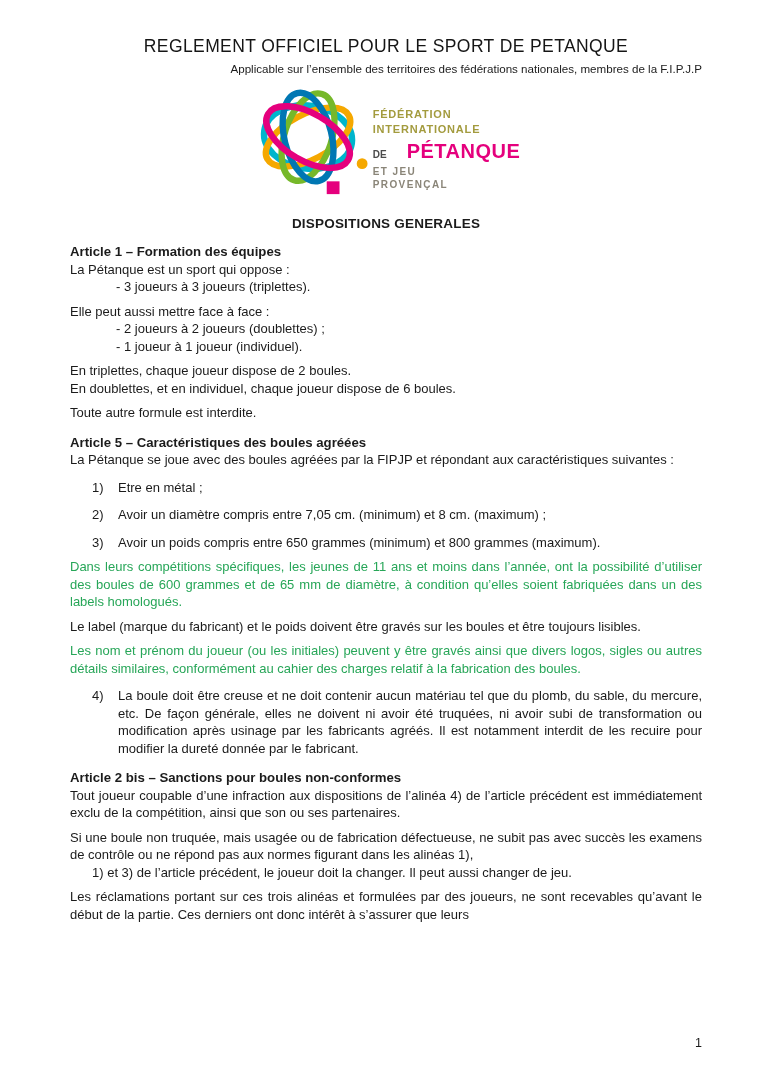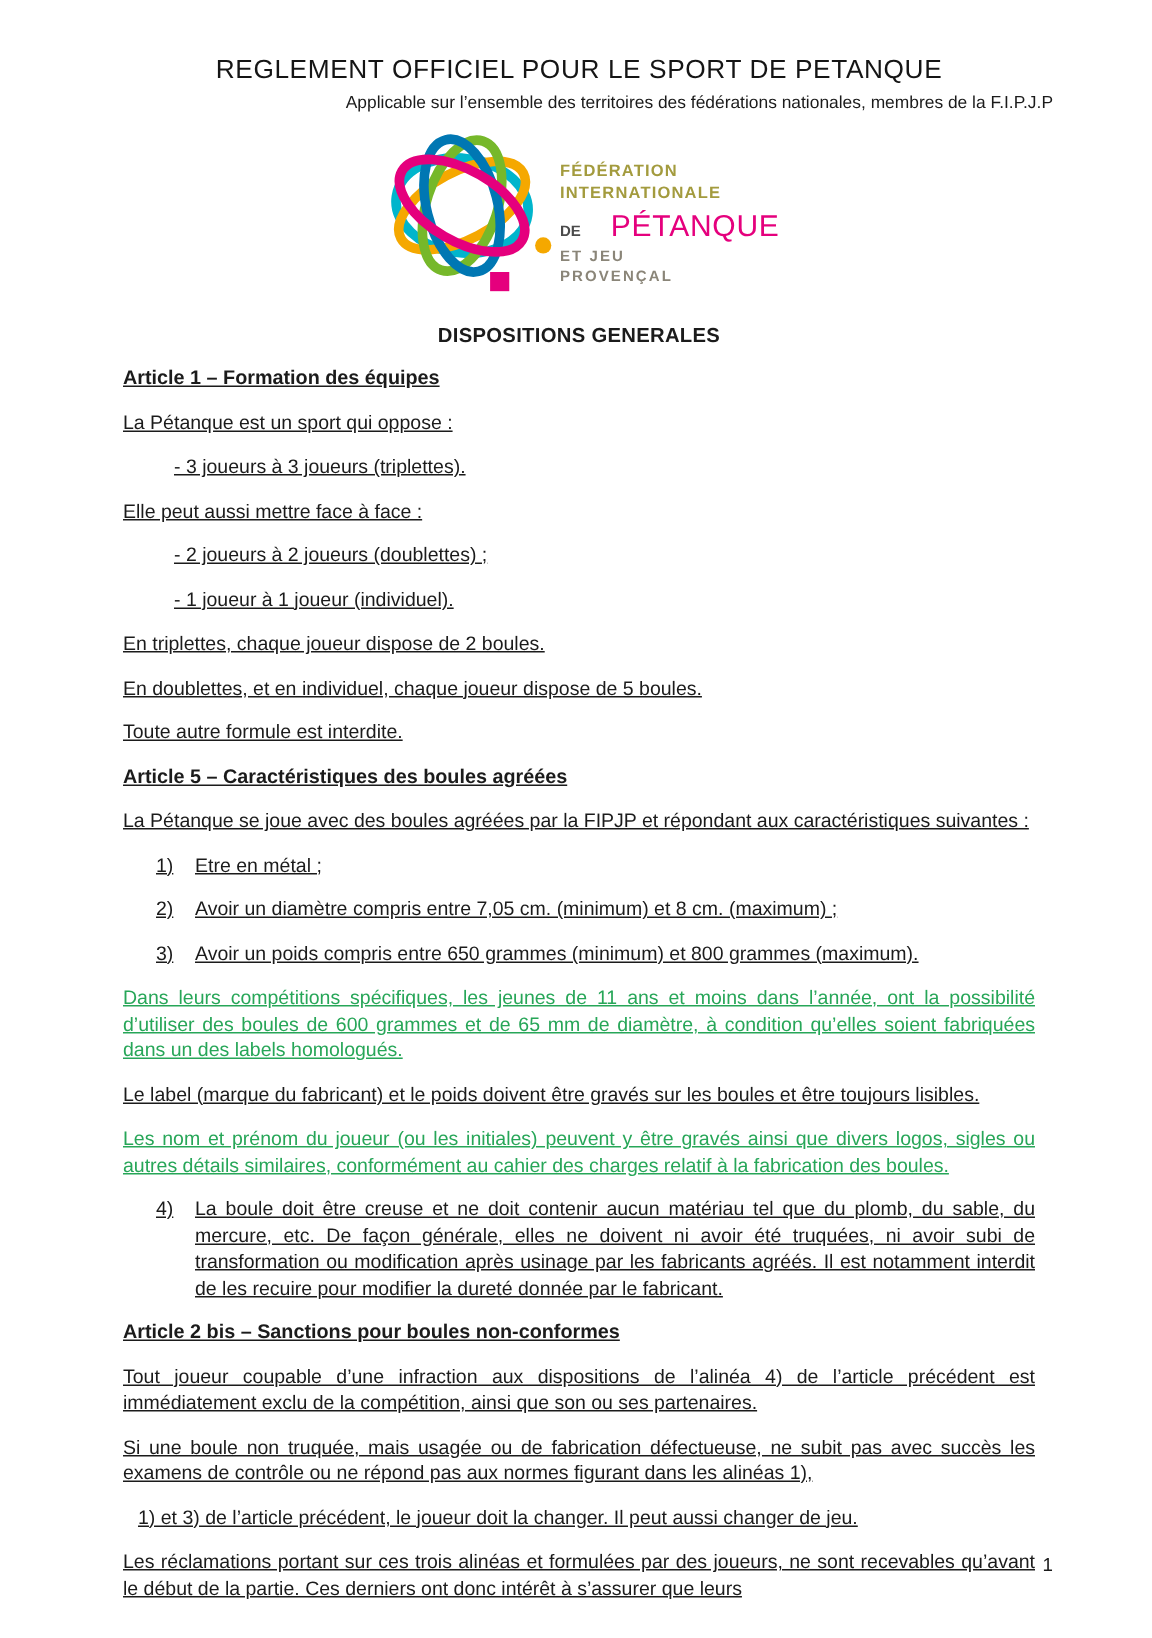--- a/index.html
+++ b/index.html
@@ -22,27 +22,27 @@
   .s-green   { stroke: var(--brand_green,   #76b82a); }
   .s-blue    { stroke: var(--brand_blue,    #0077b3); }
   .s-teal    { stroke: var(--brand_teal,    #00b5cc); }
   .f-magenta { fill: var(--brand_magenta, #e5007d); }
   .f-yellow  { fill: var(--brand_yellow,  #f5a800); }
 
   .logo-text { display: flex; flex-direction: column; line-height: 1.3; padding-top: 14px; }
   .logo-fed { font-size: 11px; letter-spacing: .8px; font-weight: 700; color: var(--logo_olive, #a39b3e); }
   .logo-pet-row { display: flex; align-items: baseline; gap: 20px; margin: 2px 0 1px 0; }
   .logo-de { font-size: 10px; font-weight: 700; color: #4b4b4b; }
-  .logo-petanque { font-size: 20px; font-weight: 400; letter-spacing: .5px; color: var(--brand_magenta, #e5007d); }
+  .logo-petanque { font-size: 20px; font-weight: 700; letter-spacing: .5px; color: var(--brand_magenta, #e5007d); }
   .logo-sub { font-size: 10px; letter-spacing: 1.4px; font-weight: 700; color: var(--logo_gray, #8a8578); }
 
   .section-heading { text-align: center; font-weight: 700; font-size: 13.5px; margin-top: 15px; letter-spacing: .2px; }
 
   .content { margin-top: 12px; font-size: 13px; line-height: 17.5px; }
-  .blk { margin: 12px; text-decoration: underline; }
+  .blk { margin: 0; }
   .blk.heading { margin-top: 12px; font-weight: 700; font-size: 13.2px; }
   .blk.para { margin-top: 7px; }
   .blk.line { margin-top: 0; }
   .blk.indent { margin-left: 46px; }
   .blk.numbered { display: flex; margin-top: 10px; }
   .blk.numbered .num { flex: 0 0 26px; margin-left: 22px; }
   .blk.numbered .ntext { flex: 1; }
   .blk.green { margin-top: 7px; text-align: justify; color: var(--green_text, #27a658); }
   .blk.line-indent { margin-left: 22px; }
   .justify { text-align: justify; }
@@ -85,21 +85,21 @@
     <div class="section-heading">DISPOSITIONS GENERALES</div>
 
     <div class="content">
         <div class="blk heading">Article 1 – Formation des équipes</div>
         <div class="blk line">La Pétanque est un sport qui oppose :</div>
         <div class="blk indent">- 3 joueurs à 3 joueurs (triplettes).</div>
         <div class="blk para">Elle peut aussi mettre face à face :</div>
         <div class="blk indent">- 2 joueurs à 2 joueurs (doublettes) ;</div>
         <div class="blk indent">- 1 joueur à 1 joueur (individuel).</div>
         <div class="blk para">En triplettes, chaque joueur dispose de 2 boules.</div>
-        <div class="blk line">En doublettes, et en individuel, chaque joueur dispose de 5 boules.</div>
+        <div class="blk line">En doublettes, et en individuel, chaque joueur dispose de 6 boules.</div>
         <div class="blk para">Toute autre formule est interdite.</div>
         <div class="blk heading">Article 5 – Caractéristiques des boules agréées</div>
         <div class="blk line">La Pétanque se joue avec des boules agréées par la FIPJP et répondant aux caractéristiques suivantes :</div>
         <div class="blk numbered">
           <span class="num">1)</span>
           <span class="ntext">Etre en métal ;</span>
         </div>
         <div class="blk numbered">
           <span class="num">2)</span>
           <span class="ntext">Avoir un diamètre compris entre 7,05 cm. (minimum) et 8 cm. (maximum) ;</span>

